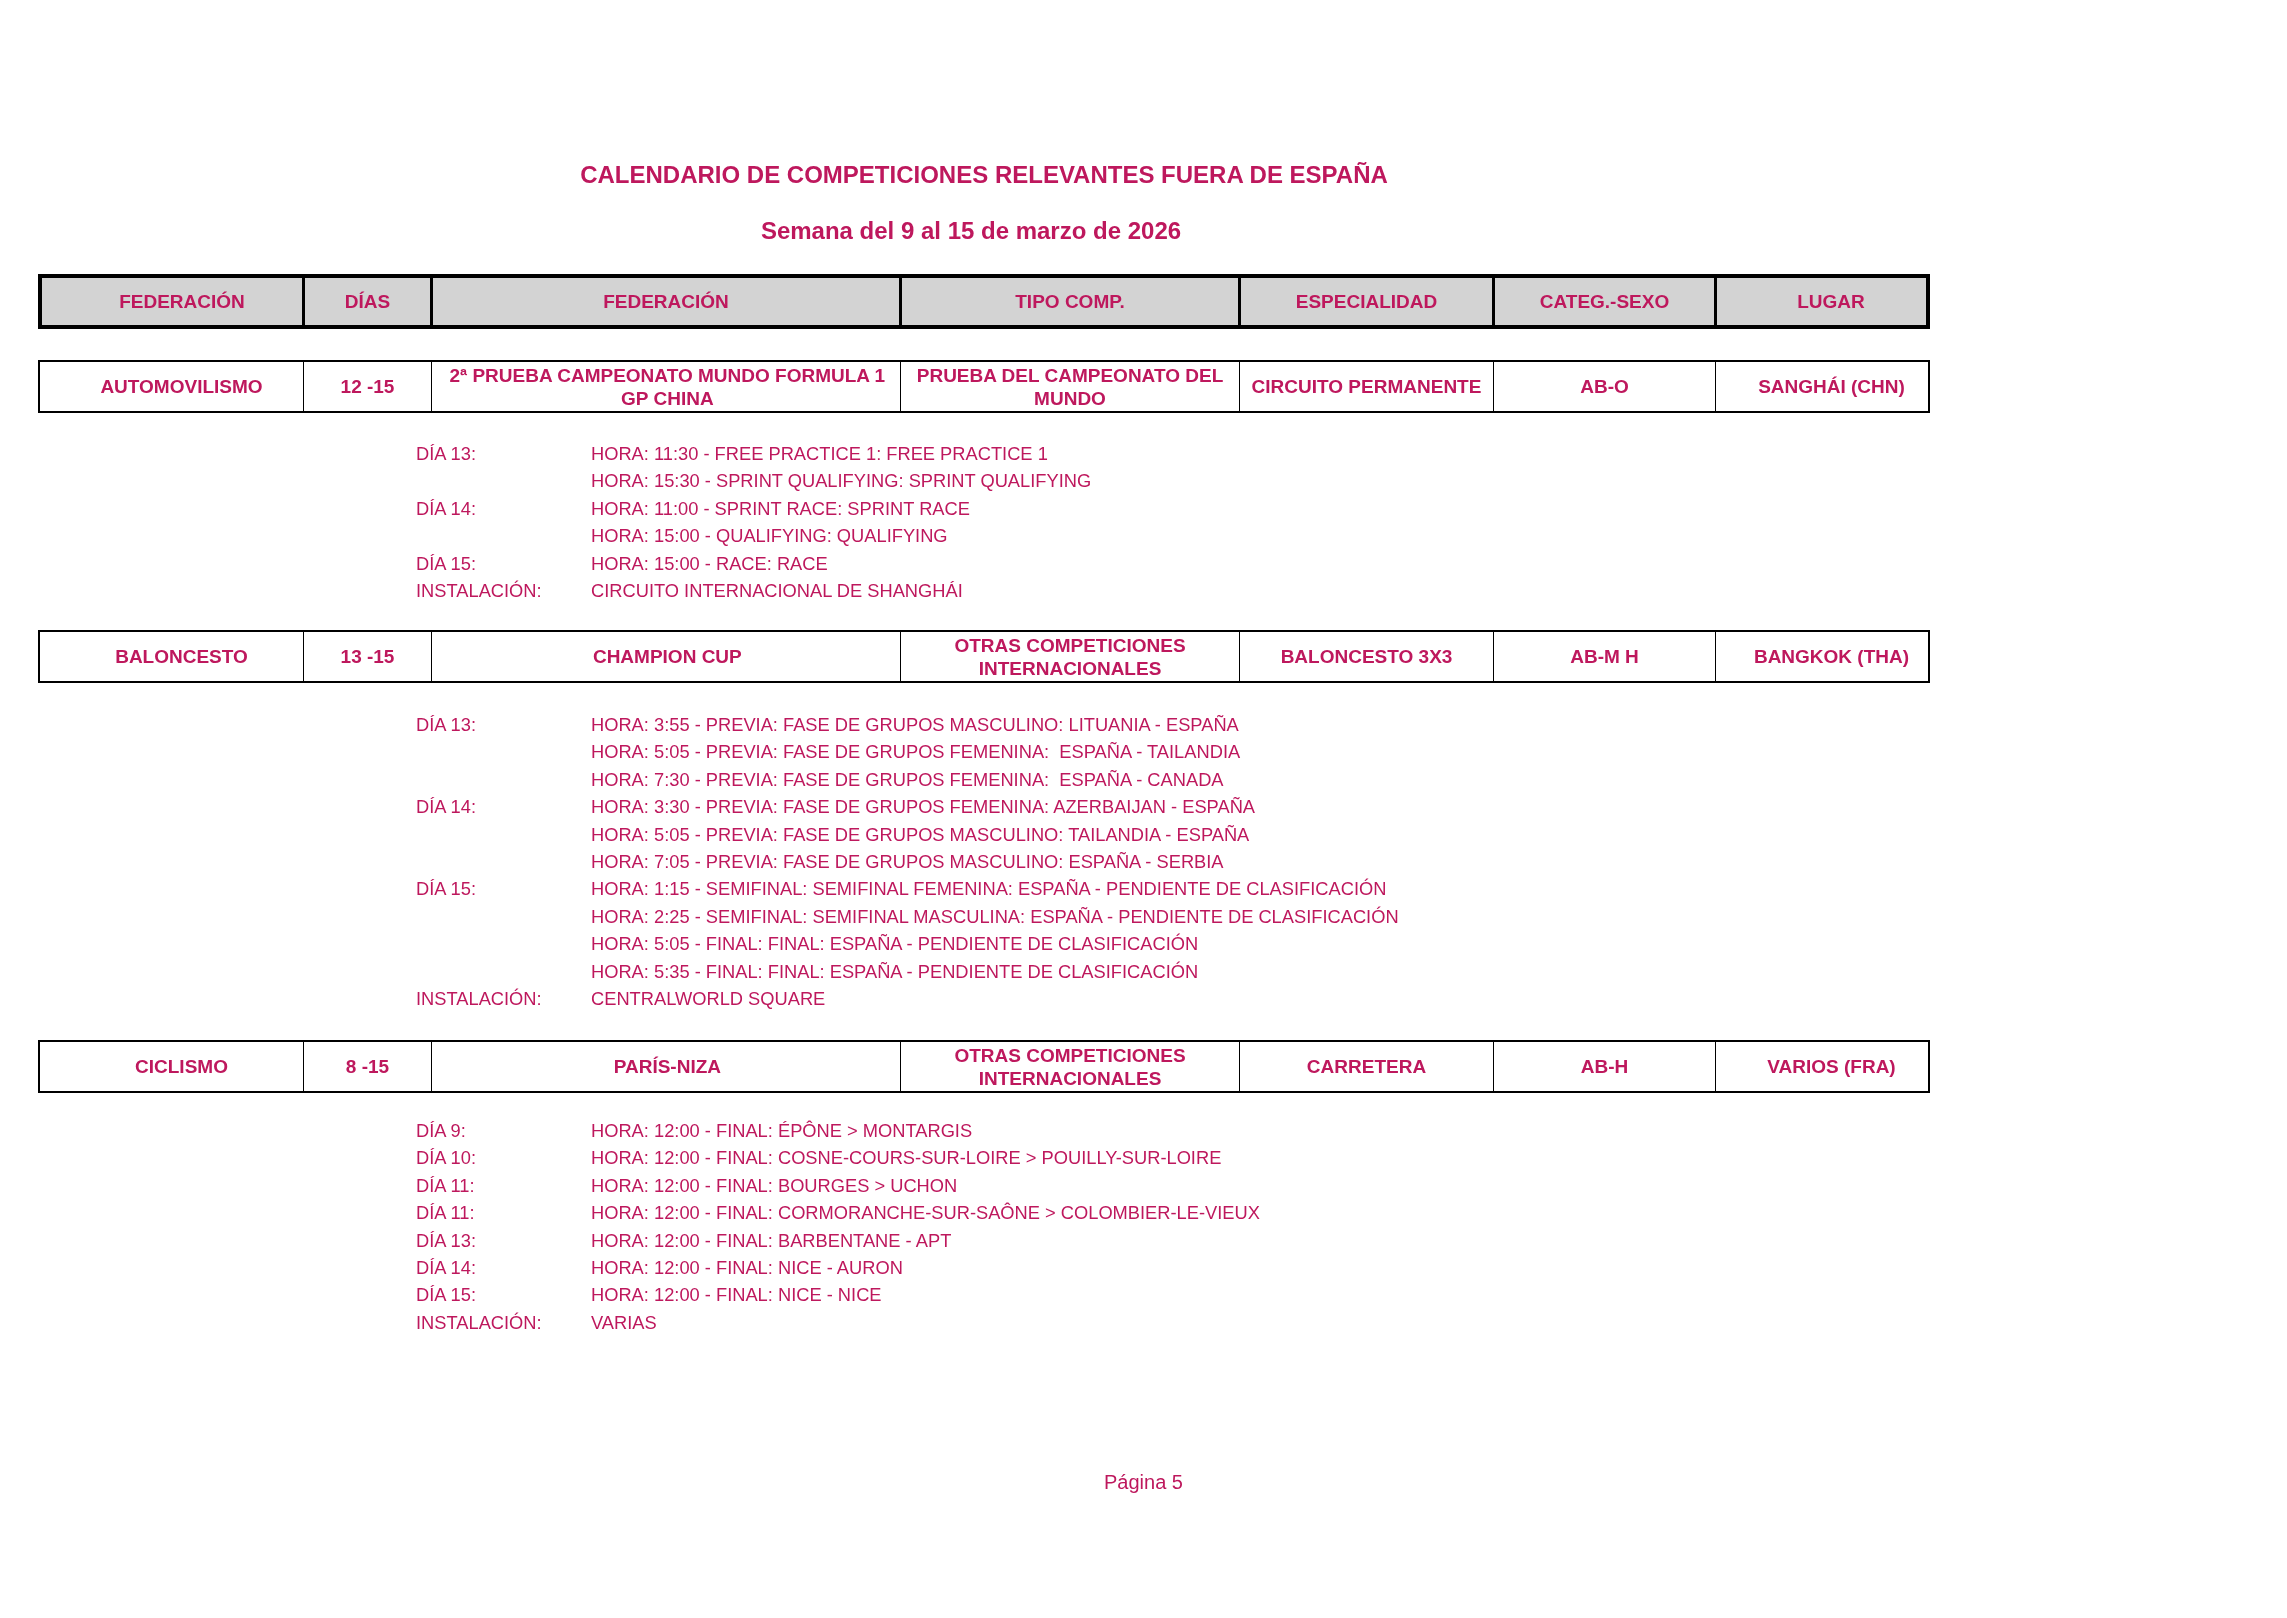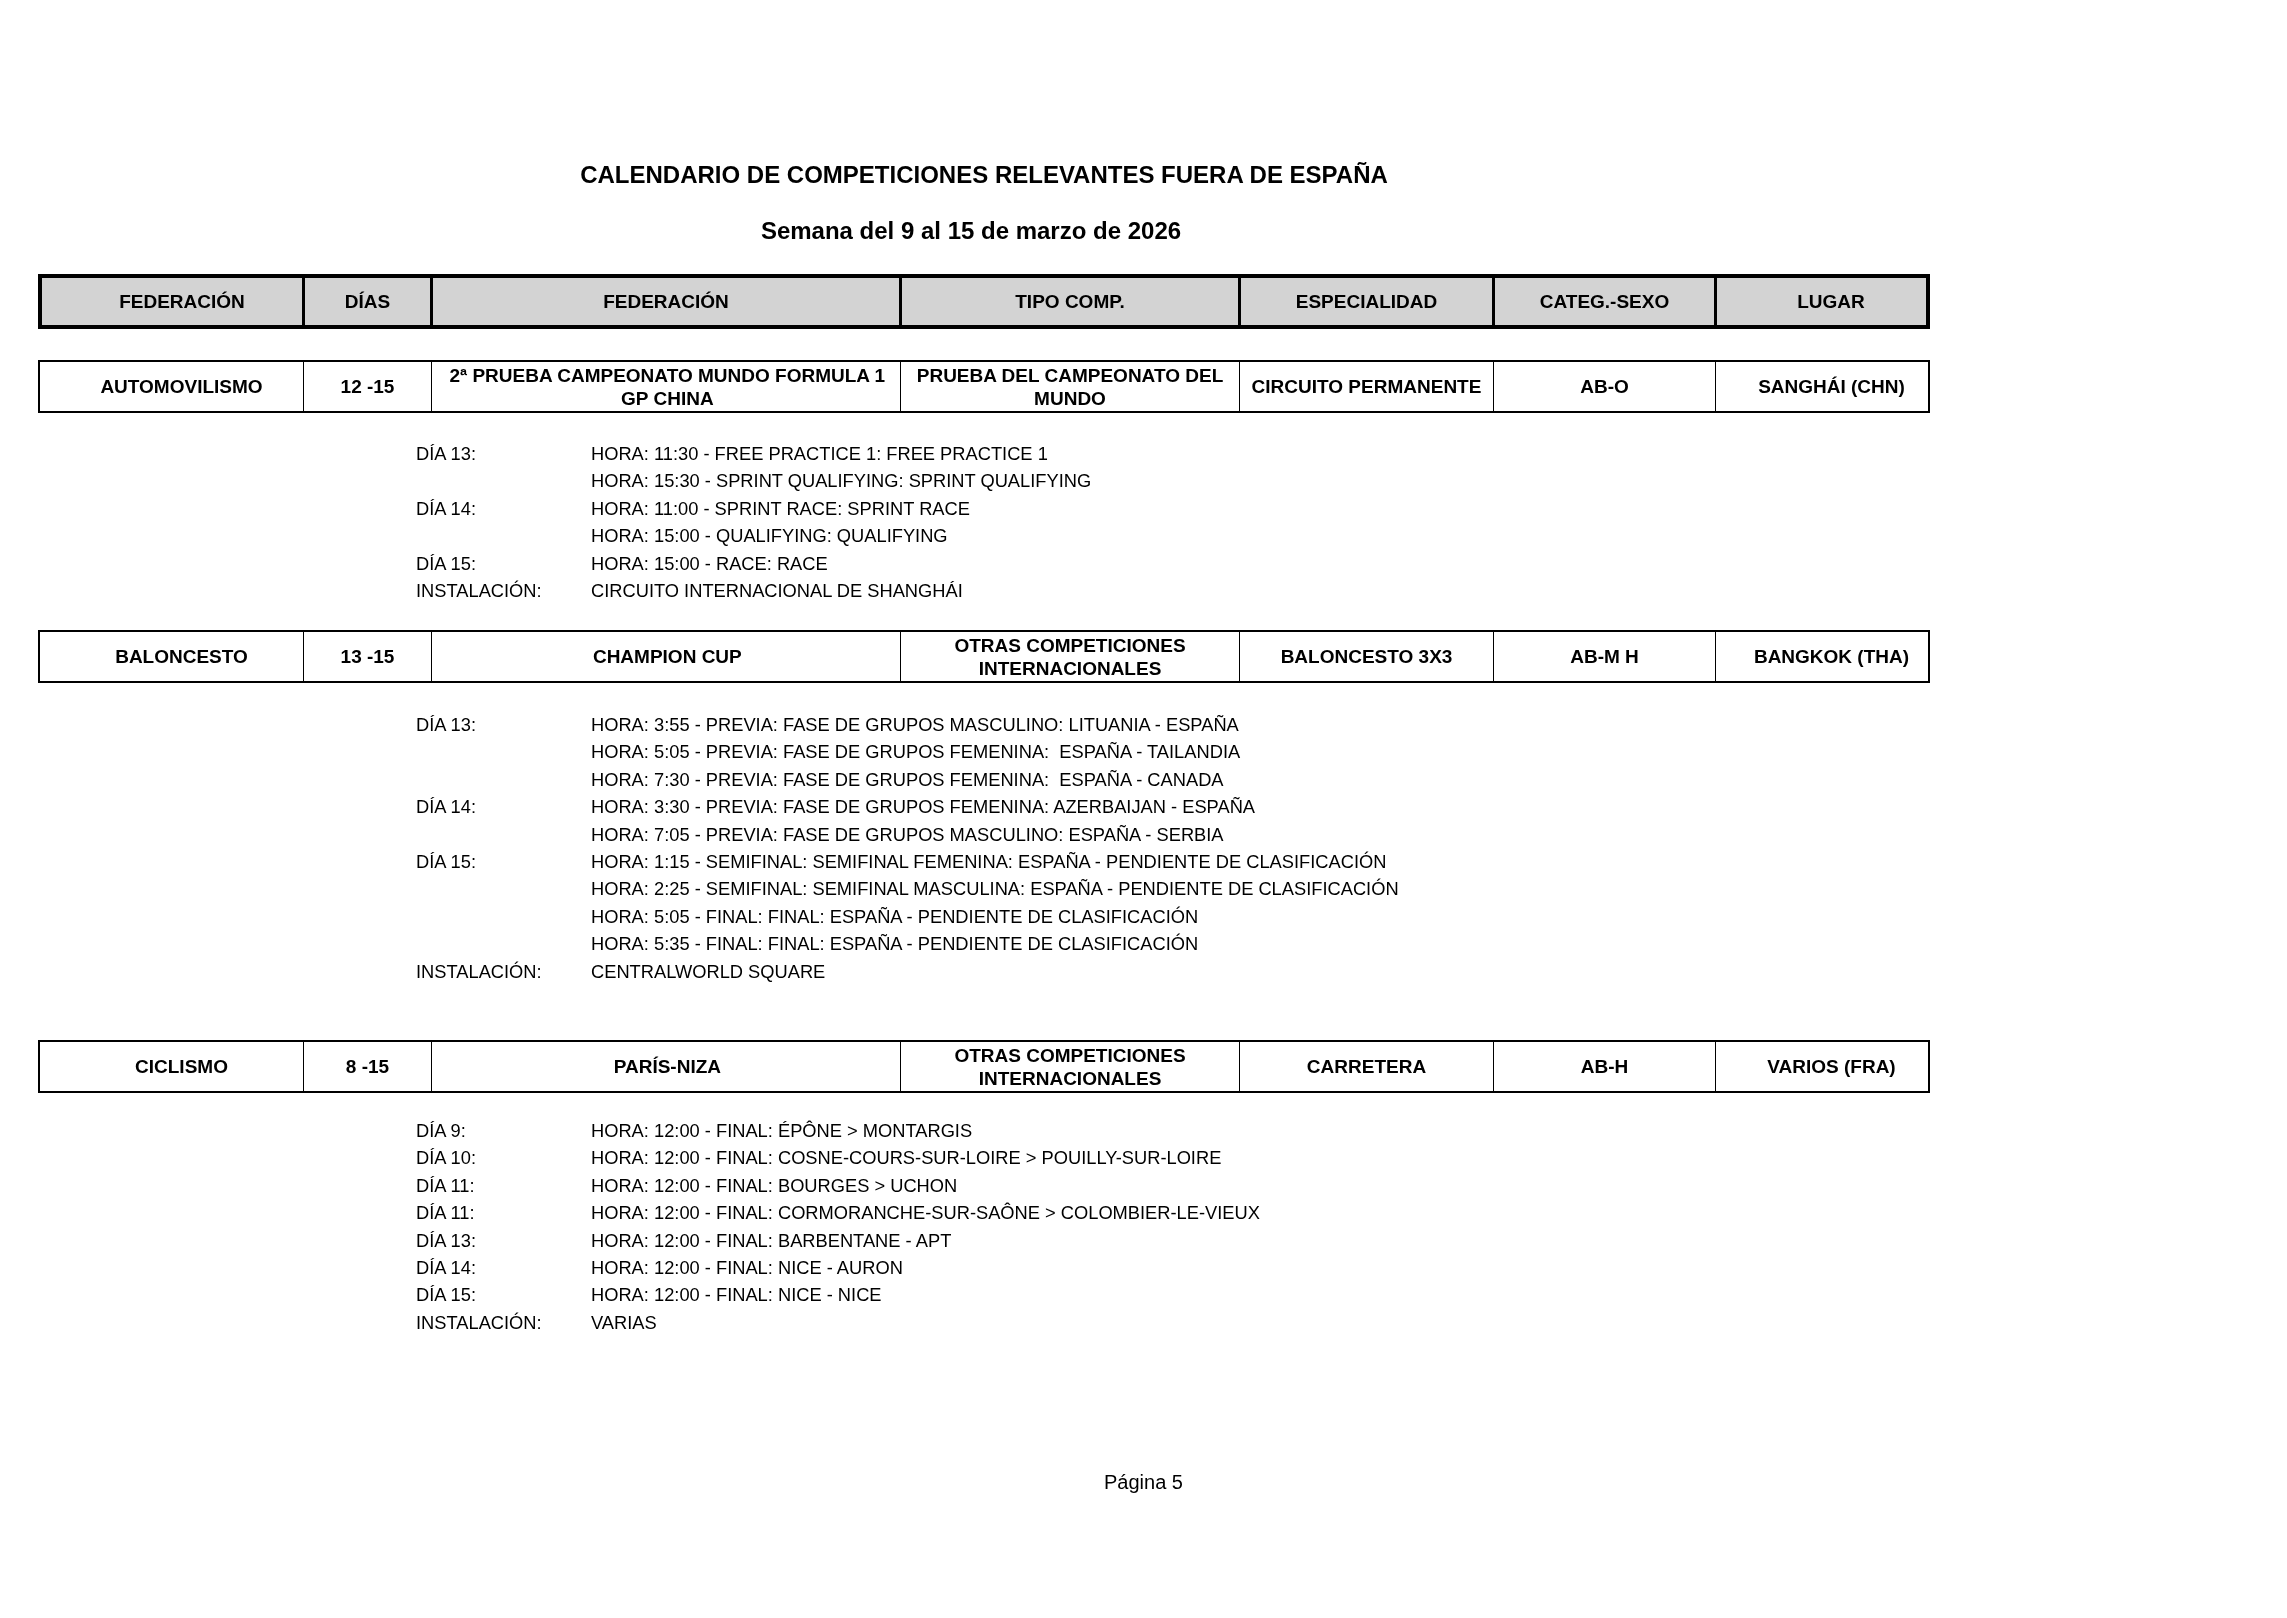--- a/index.html
+++ b/index.html
@@ -1,21 +1,21 @@
 <!DOCTYPE html>
 <html lang="es" style="font-size:14.6px"><head>
 <meta charset="utf-8">
 <style>
   html,body{margin:0;padding:0;background:#ffffff;}
   .page{
     position:relative;
     width:2287px;
     height:1618px;
     background:#ffffff;
-    color:#000000;
+    color:#be185d;
     font-family:"Liberation Sans", sans-serif;
     overflow:hidden;
   }
   .doc-title{
     position:absolute; left:38px; width:1892px; top:161px;
     text-align:center; font-size:24px; font-weight:bold; letter-spacing:0px;
   }
   .doc-subtitle{
     position:absolute; left:25px; width:1892px; top:217px;
     text-align:center; font-size:24px; font-weight:bold;
@@ -150,20 +150,24 @@
     <div class="detail-line">
       <div class="detail-label"></div>
       <div class="detail-text">HORA: 7:30 - PREVIA: FASE DE GRUPOS FEMENINA:  ESPAÑA - CANADA</div>
     </div>
     <div class="detail-line">
       <div class="detail-label">DÍA 14:</div>
       <div class="detail-text">HORA: 3:30 - PREVIA: FASE DE GRUPOS FEMENINA: AZERBAIJAN - ESPAÑA</div>
     </div>
     <div class="detail-line">
       <div class="detail-label"></div>
+      <div class="detail-text">HORA: 5:05 - PREVIA: FASE DE GRUPOS MASCULINO: TAILANDIA - ESPAÑA</div>
+    </div>
+    <div class="detail-line">
+      <div class="detail-label"></div>
       <div class="detail-text">HORA: 7:05 - PREVIA: FASE DE GRUPOS MASCULINO: ESPAÑA - SERBIA</div>
     </div>
     <div class="detail-line">
       <div class="detail-label">DÍA 15:</div>
       <div class="detail-text">HORA: 1:15 - SEMIFINAL: SEMIFINAL FEMENINA: ESPAÑA - PENDIENTE DE CLASIFICACIÓN</div>
     </div>
     <div class="detail-line">
       <div class="detail-label"></div>
       <div class="detail-text">HORA: 2:25 - SEMIFINAL: SEMIFINAL MASCULINA: ESPAÑA - PENDIENTE DE CLASIFICACIÓN</div>
     </div>

